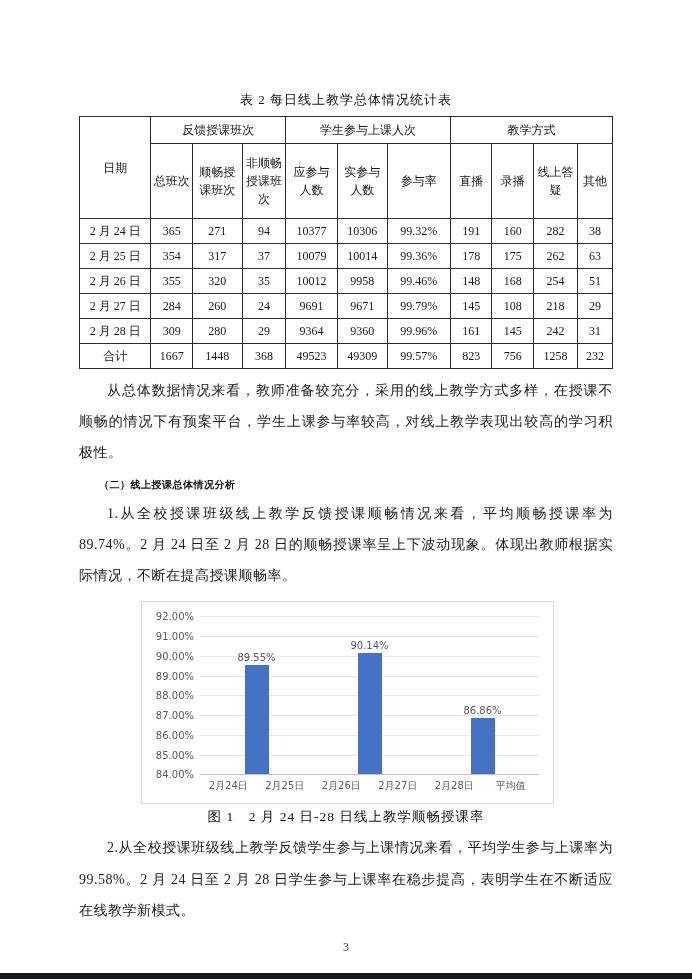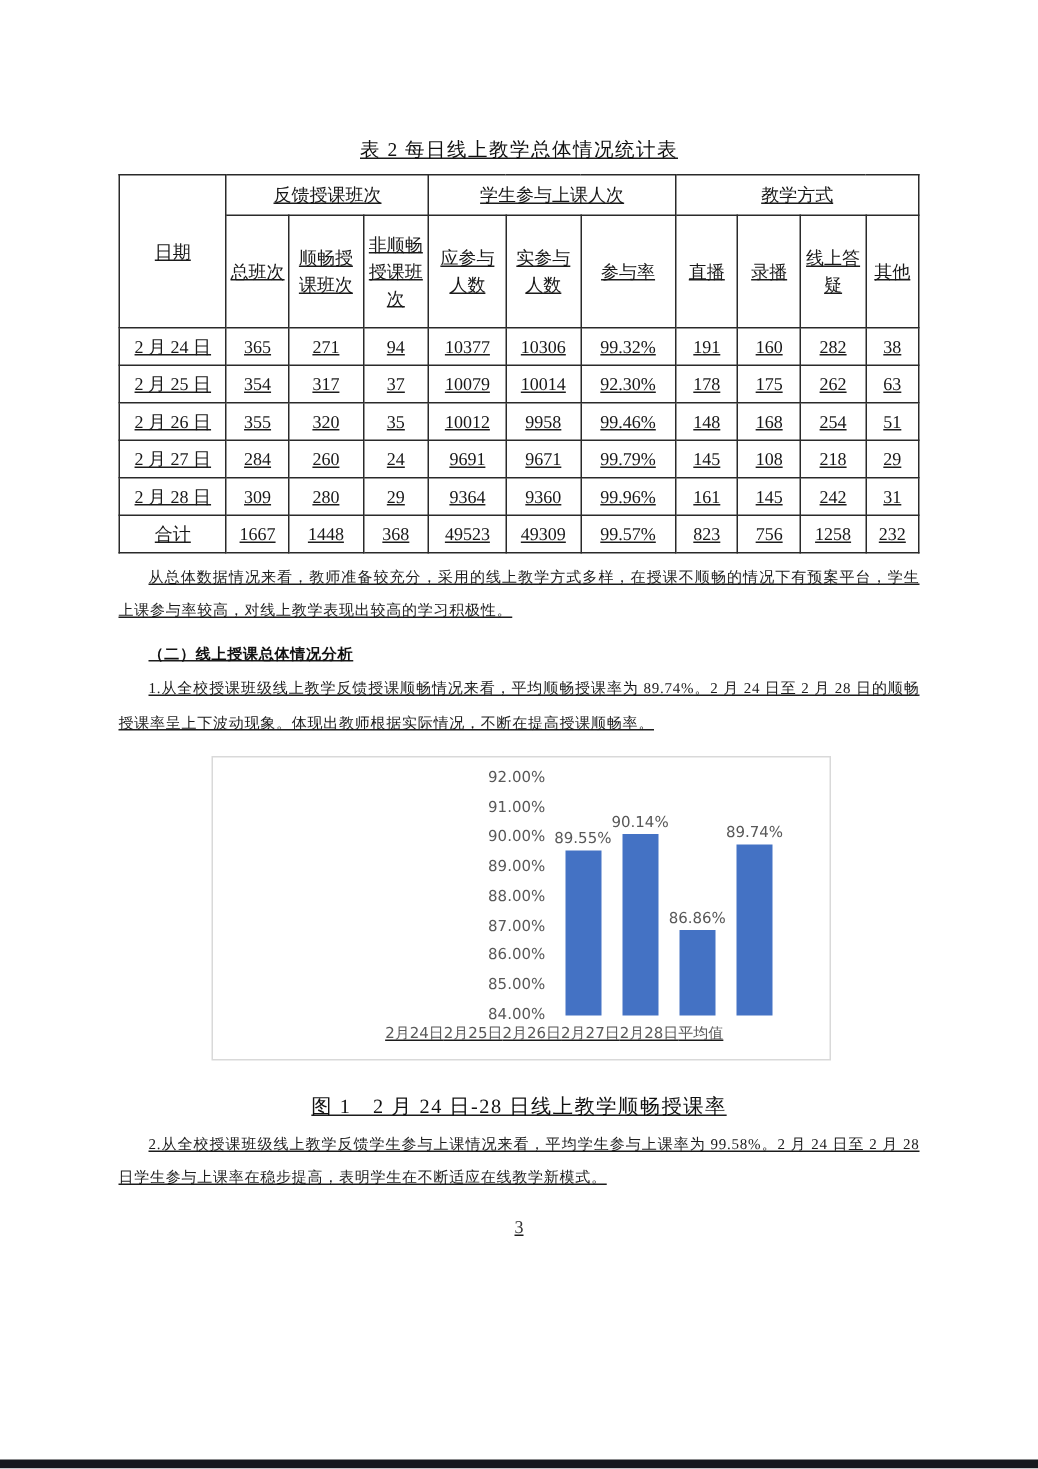--- a/index.html
+++ b/index.html
@@ -6,21 +6,21 @@
   .page{
     position:relative;
     width:692px;height:979px;
     background:#ffffff;
     font-family:"Liberation Serif","DejaVu Serif",serif;
     color:#1c1c1c;
     overflow:hidden;
   }
   .content{
     position:absolute;
-    left:79px;top:0;width:534px;text-decoration:underline;
+    left:79px;top:0;width:534px;
   }
   .doc-table-title{
     margin-top:91px;
     text-align:center;
     font-size:13px;
     letter-spacing:1px;
     color:#111;
   }
   table.stats{
     margin-top:7px;
@@ -36,21 +36,21 @@
     vertical-align:middle;
     padding:1px 2px;
     font-weight:normal;
     line-height:1.5;
     overflow:hidden;
   }
   table.stats tr.group-row th{height:24px;}
   table.stats tr.sub-row th{height:72px;}
   table.stats tbody td{height:22px;}
   .para{
-    font-size:10px;
+    font-size:14px;
     line-height:2.22;
     text-align:justify;
     text-indent:2em;
     margin:6px 0 0 0;
     letter-spacing:0.5px;
   }
   .section-heading{
     font-size:10px;
     font-weight:bold;
     margin:10px 0 0 0;
@@ -63,21 +63,20 @@
   .chart-frame{
     margin:10px 0 0 62px;
     width:413px;
     height:203px;
     border:1px solid #d9d9d9;
     box-sizing:border-box;
     padding:14px 14px 6px 10px;
     display:flex;
     flex-direction:column;
     background:#fff;
-    align-items:center;
   }
   .chart-main{display:flex;}
   .y-axis{
     position:relative;
     width:48px;
     height:158px;
     flex:0 0 48px;
   }
   .y-tick{
     position:absolute;
@@ -127,21 +126,21 @@
   }
   .x-tick{
     flex:1;
     text-align:center;
     font-size:10px;
     color:#595959;
     font-family:"DejaVu Sans",sans-serif;
     white-space:nowrap;
   }
   .figure-caption{
-    margin-top:22px;
+    margin-top:4px;
     text-align:center;
     font-size:13.5px;
     letter-spacing:1px;
     color:#111;
   }
   .page-number{
     margin-top:14px;
     text-align:center;
     font-size:12px;
     color:#333;
@@ -208,21 +207,21 @@
             <td>282</td>
             <td>38</td>
           </tr>
           <tr>
             <td>2 月 25 日</td>
             <td>354</td>
             <td>317</td>
             <td>37</td>
             <td>10079</td>
             <td>10014</td>
-            <td>92.30%</td>
+            <td>99.36%</td>
             <td>178</td>
             <td>175</td>
             <td>262</td>
             <td>63</td>
           </tr>
           <tr>
             <td>2 月 26 日</td>
             <td>355</td>
             <td>320</td>
             <td>35</td>
@@ -313,24 +312,20 @@
                 <div class="bar" style="height: 69.375%; background: rgb(68, 114, 196);"></div>
               </div>
               <div class="bar-group">
                 <div class="bar-value-label">90.14%</div>
                 <div class="bar" style="height: 76.75%; background: rgb(68, 114, 196);"></div>
               </div>
               <div class="bar-group">
                 <div class="bar-value-label">86.86%</div>
                 <div class="bar" style="height: 35.75%; background: rgb(68, 114, 196);"></div>
               </div>
-              <div class="bar-group">
-                <div class="bar-value-label">89.74%</div>
-                <div class="bar" style="height: 71.75%; background: rgb(68, 114, 196);"></div>
-              </div>
             </div>
         </div>
       </div>
       <div class="x-axis">
           <div class="x-tick">2月24日</div>
           <div class="x-tick">2月25日</div>
           <div class="x-tick">2月26日</div>
           <div class="x-tick">2月27日</div>
           <div class="x-tick">2月28日</div>
           <div class="x-tick">平均值</div>

